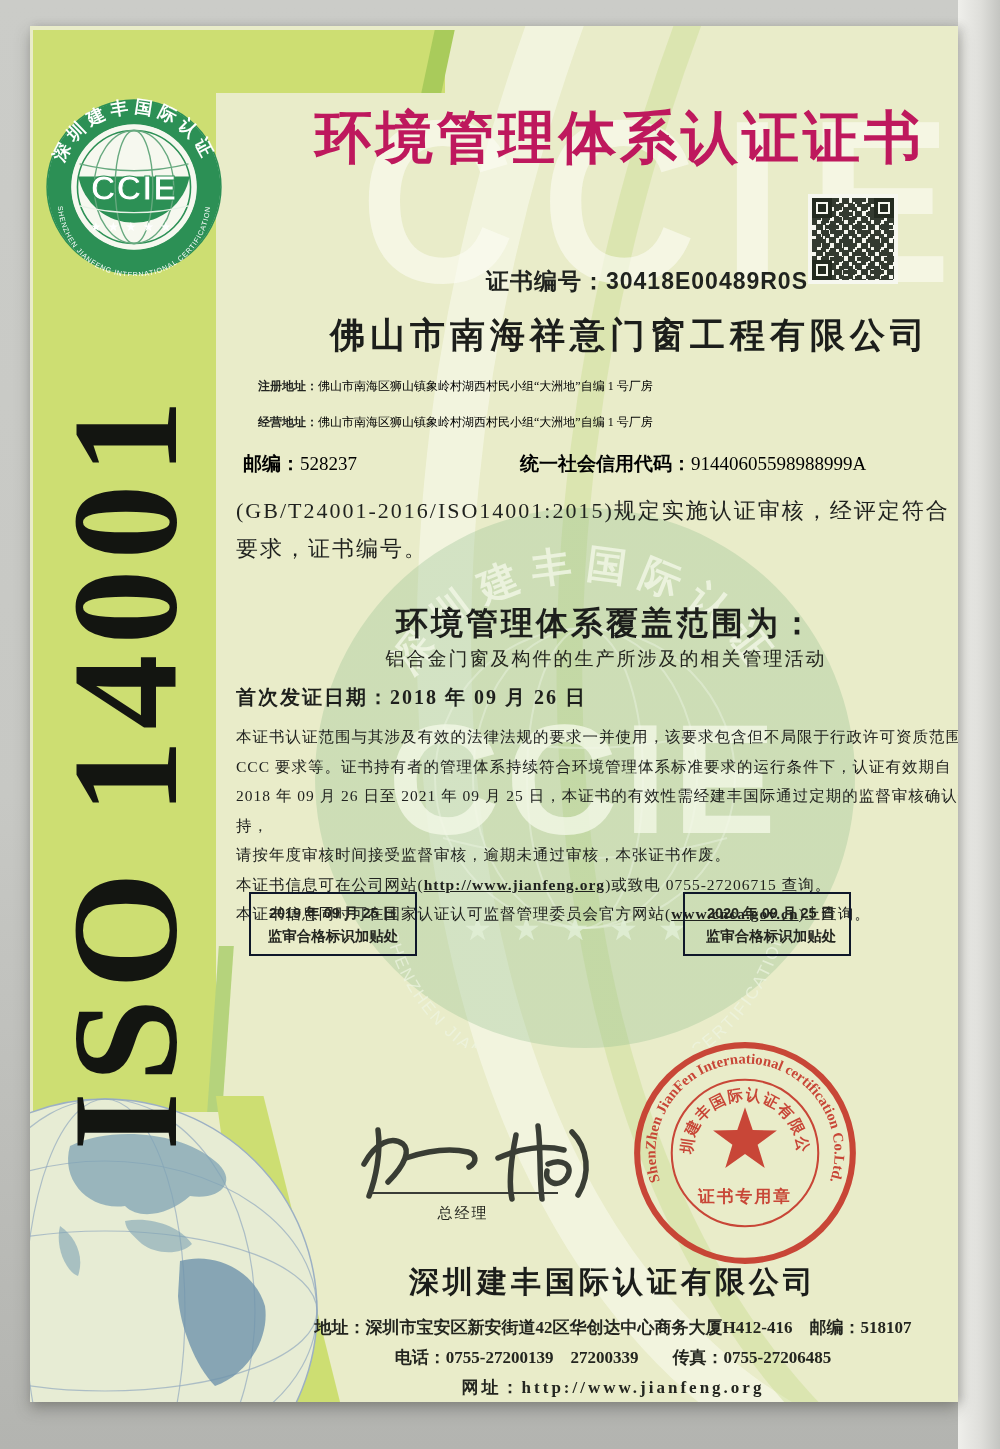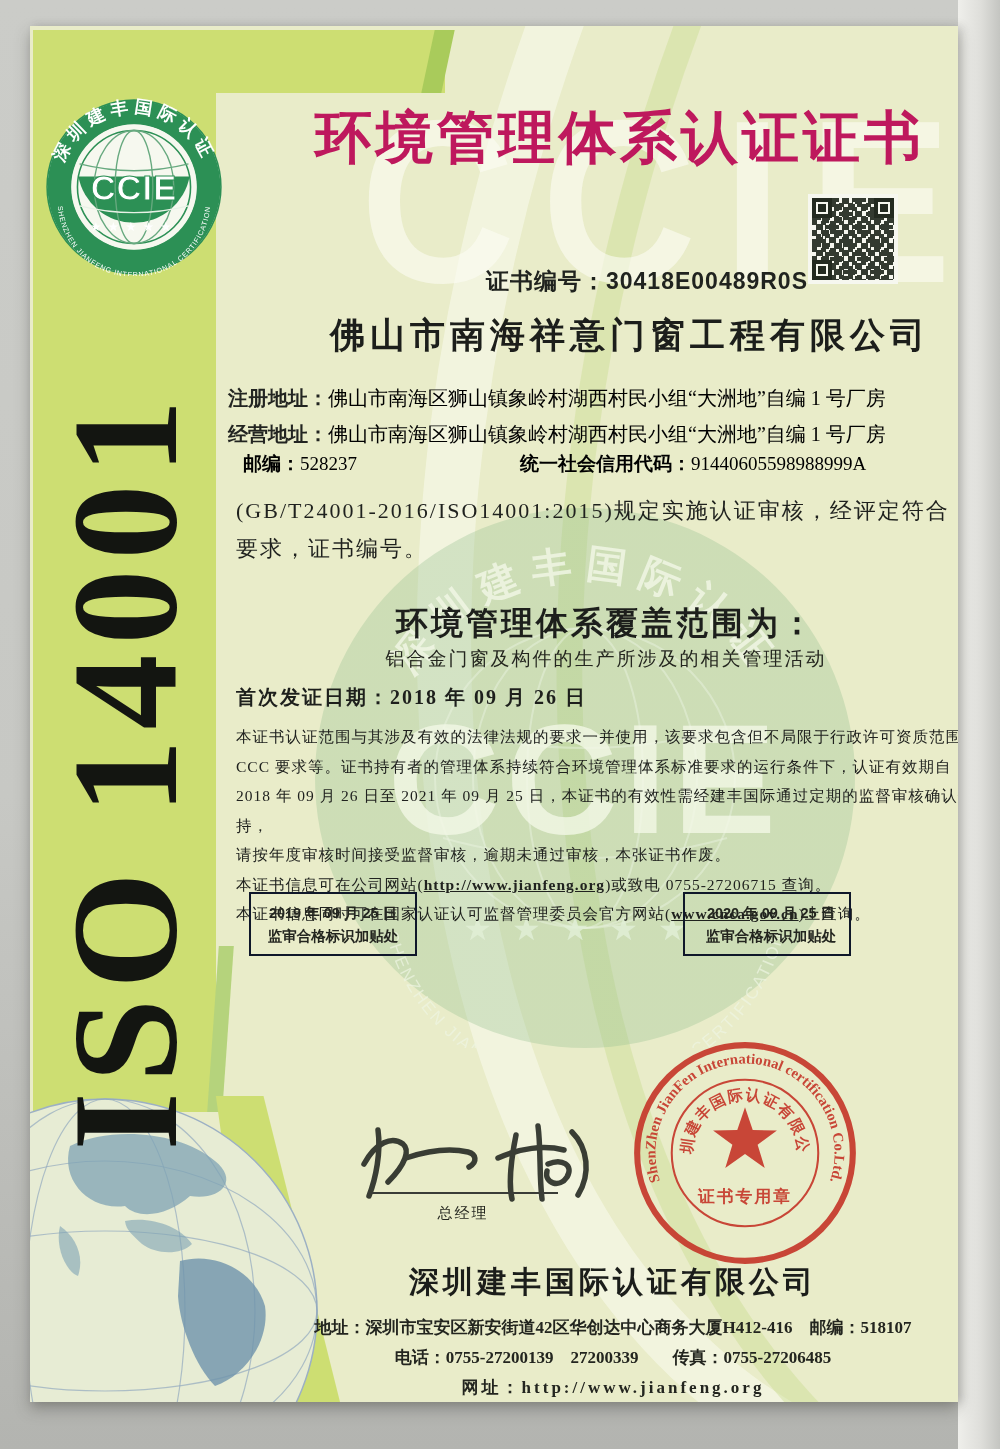--- a/index.html
+++ b/index.html
@@ -60,23 +60,23 @@
   .finder { position:absolute; width:20px; height:20px; border:4px solid #232a20; background:#f6f7ef; }
   .finder::after { content:""; position:absolute; inset:2px; background:#232a20; }
   .f-tl { left:4px; top:4px; } .f-tr { right:4px; top:4px; } .f-bl { left:4px; bottom:4px; }
 
   .cert-no { position:absolute; left:456px; top:240px; font-family:"Liberation Sans","DejaVu Sans",sans-serif;
              font-weight:bold; font-size:23px; color:#20231f; letter-spacing:1px; }
 
   .company { position:absolute; left:170px; top:286px; width:860px; text-align:center;
              font-size:35px; font-weight:bold; letter-spacing:5px; color:#1c1e1b; white-space:nowrap; }
 
-  .addr-row { position:absolute; left:198px; font-size:20px; color:#27292
-
-5; white-space:nowrap;margin-top:7px; }
+  .addr-row { position:absolute; left:228px; font-size:12px; color:#27292
+
+5; white-space:nowrap; }
   .addr-label { font-weight:bold; color:#222421; }
   .addr-1 { top:352px; } .addr-2 { top:388px; }
   .postal-row { position:absolute; left:213px; top:425px; font-size:19px; white-space:nowrap; }
   .credit-row { position:absolute; left:490px; top:425px; font-size:19px; white-space:nowrap; }
   .b { font-weight:bold; }
 
   .grant { position:absolute; left:206px; top:466px; width:740px; font-size:22px;
            line-height:38px; letter-spacing:2px; color:#1f211e; }
   .scope-head { position:absolute; left:206px; top:576px; width:740px; text-align:center;
                 font-size:32px; font-weight:bold; letter-spacing:3px; color:#1d1f1c; }

